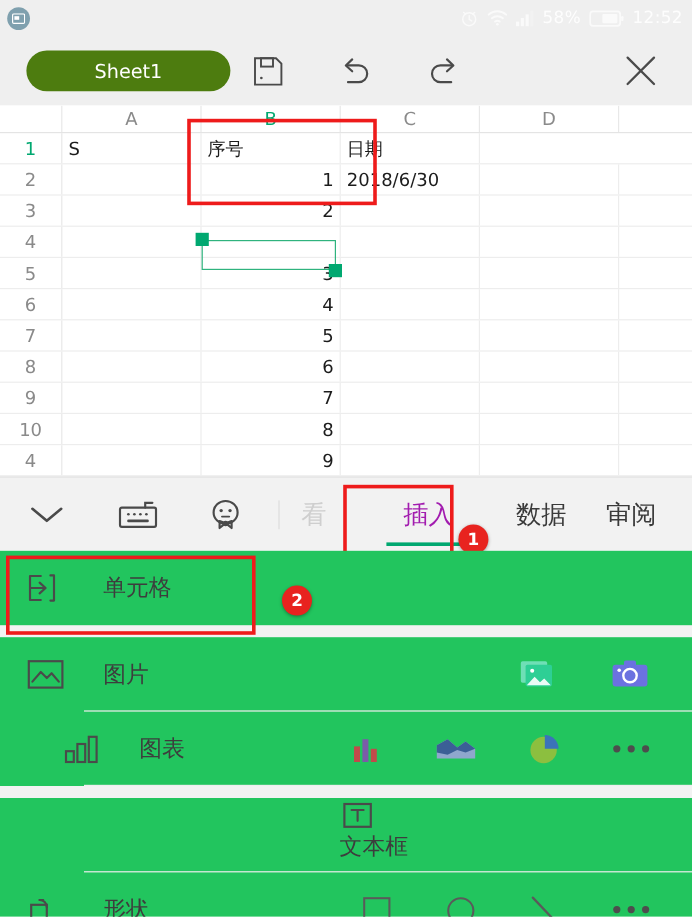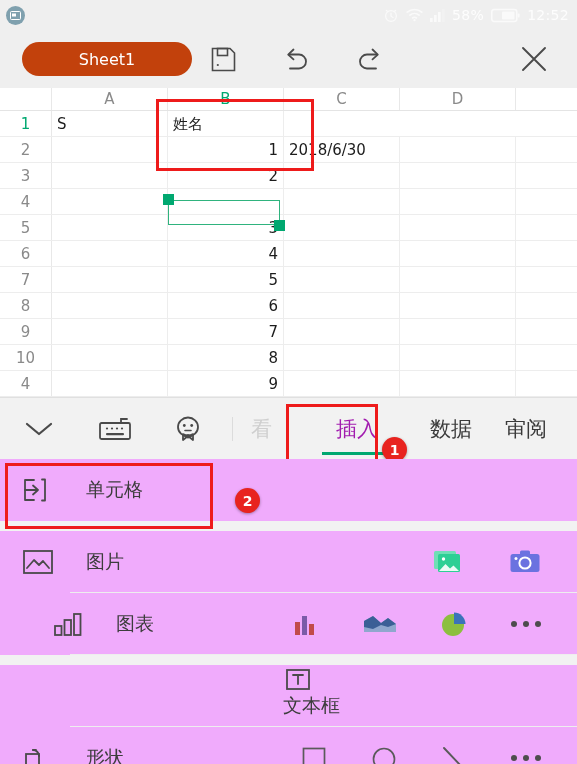--- a/index.html
+++ b/index.html
@@ -33,21 +33,21 @@
 
   
   .toolbar {
     position: absolute; top: 30px; left: 0; width: 577px; height: 58px;
     background: #efefef;
     display: flex; align-items: center;
   }
   .sheet-pill {
     margin-left: 22px;
     width: 170px; height: 34px; border-radius: 17px;
-    background: #c2410c;
+    background: #4d7c0f;
     color: #ffffff; font-size: 16px;
     display: flex; align-items: center; justify-content: center;
   }
   .tb-icons { margin-left: 18px; display: flex; align-items: center; gap: 44px; }
   .tb-close { margin-left: auto; margin-right: 28px; }
 
   
   .sheet {
     position: absolute; top: 88px; left: 0; width: 577px; height: 309px;
     background: #fff; overflow: hidden;
@@ -117,21 +117,21 @@
   .tab-insert .underline {
     position: absolute; left: -14px; right: -14px; bottom: -12px; height: 3px;
     background: #00a870;
   }
   .tab-data { margin-left: 52px; }
   .tab-review { margin-left: 33px; }
 
   
   .panel {
     position: absolute; top: 459px; left: 0; width: 577px; height: 305px;
-    background: #f0abfc;
+    background: #22c55e;
   }
   .prow {
     position: relative; display: flex; align-items: center;
     height: 67px; padding-left: 18px;
   }
   .prow .sep {
     position: absolute; left: 70px; right: 0; bottom: 0; height: 1px; background: #eeeeee;
   }
   .prow-icon { width: 40px; display: flex; align-items: center; justify-content: center; }
   .prow-label { margin-left: 28px; font-size: 19px; color: #3d3d3d; }
@@ -227,21 +227,22 @@
       <div class="corner"></div>
       <div class="ch">A</div>
       <div class="ch sel">B</div>
       <div class="ch">C</div>
       <div class="ch">D</div>
     </div>
 
     <div class="row">
       <div class="rh sel">1</div>
       <div class="cell left">S</div>
-      <div class="cell left">姓名</div>
+      <div class="cell left">序号</div>
+      <div class="cell left">日期</div>
     </div>
     <div class="row">
       <div class="rh">2</div>
       <div class="cell left"></div>
       <div class="cell num">1</div>
       <div class="cell left">2018/6/30</div>
       <div class="cell left"></div>
     </div>
     <div class="row">
       <div class="rh">3</div>

